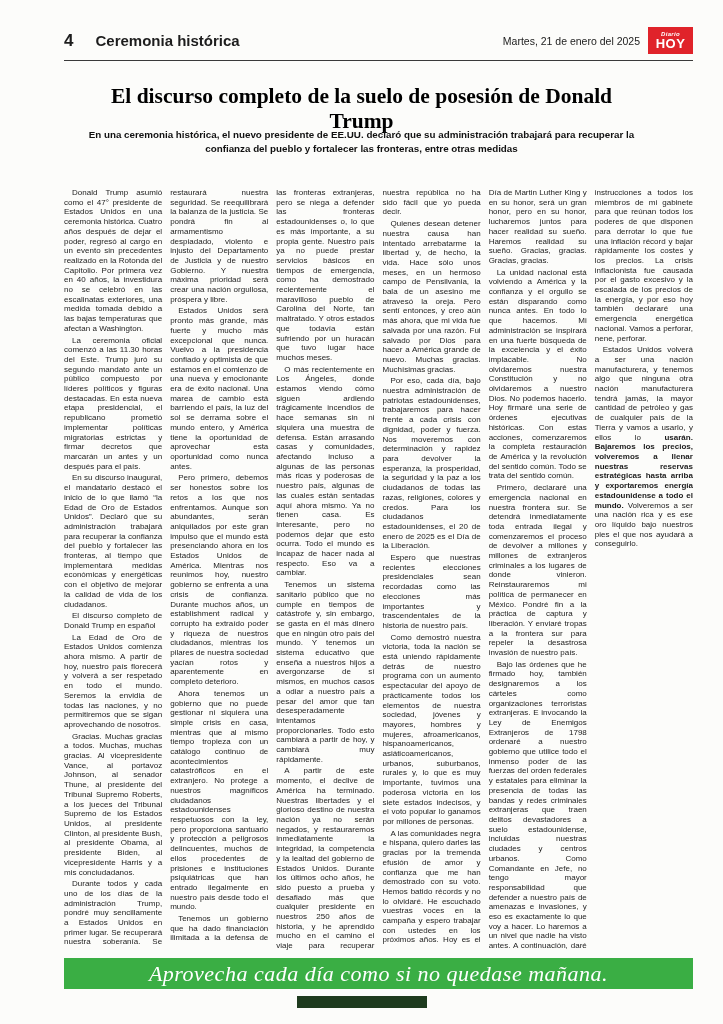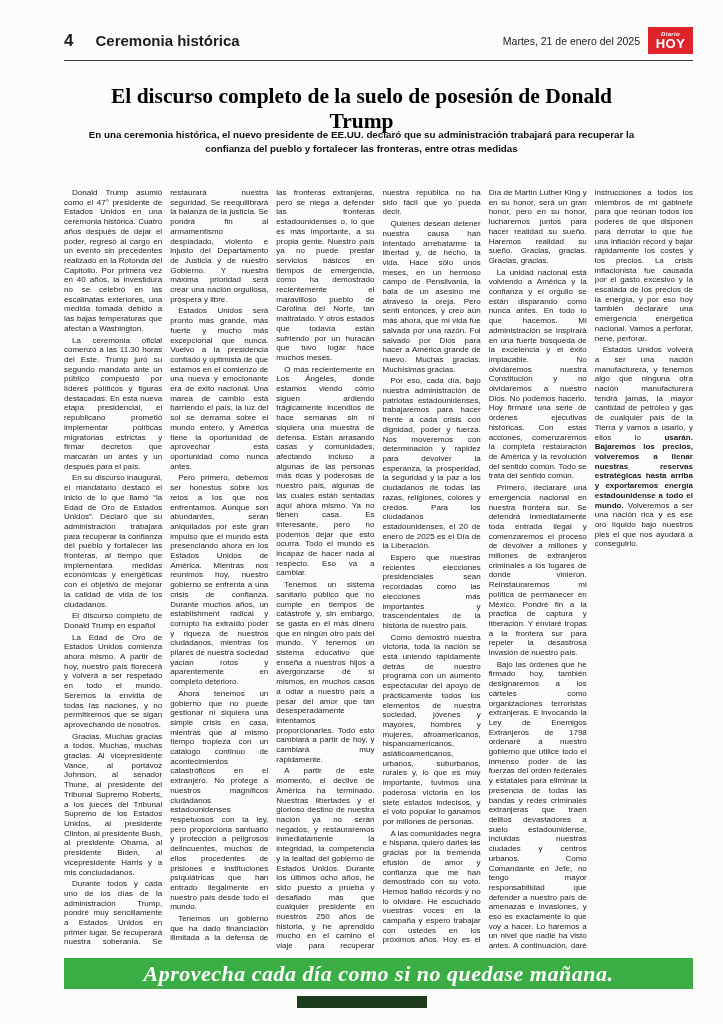--- a/index.html
+++ b/index.html
@@ -42,21 +42,21 @@
     column-count: 6; column-gap: 8px; column-fill: auto;
     font-size: 8px; line-height: 9.7px; text-align: justify;
     hyphens: auto; -webkit-hyphens: auto; overflow: hidden; color: #1c1c1c;
   }
   .columns p { text-indent: 8px; margin-bottom: 2px; }
   .columns .b { font-weight: bold; }
   .banner {
     position: absolute; left: 64px; right: 30px; top: 958px; height: 31px;
     background: #3aae44; color: #fff;
     display: flex; align-items: center; justify-content: center;
-    font-family: "Liberation Serif", serif; font-style: italic; font-weight: bold;
+    font-family: "Liberation Serif", serif; font-style: italic; font-weight: normal;
     font-size: 22px; letter-spacing: .5px; white-space: nowrap;
   }
   .footer-strip {
     position: absolute; top: 996px; left: 50%; transform: translateX(-50%);
     width: 130px; height: 12px; background: #1e3b1e;
   }
 </style>
 </head>
 <body>
 

